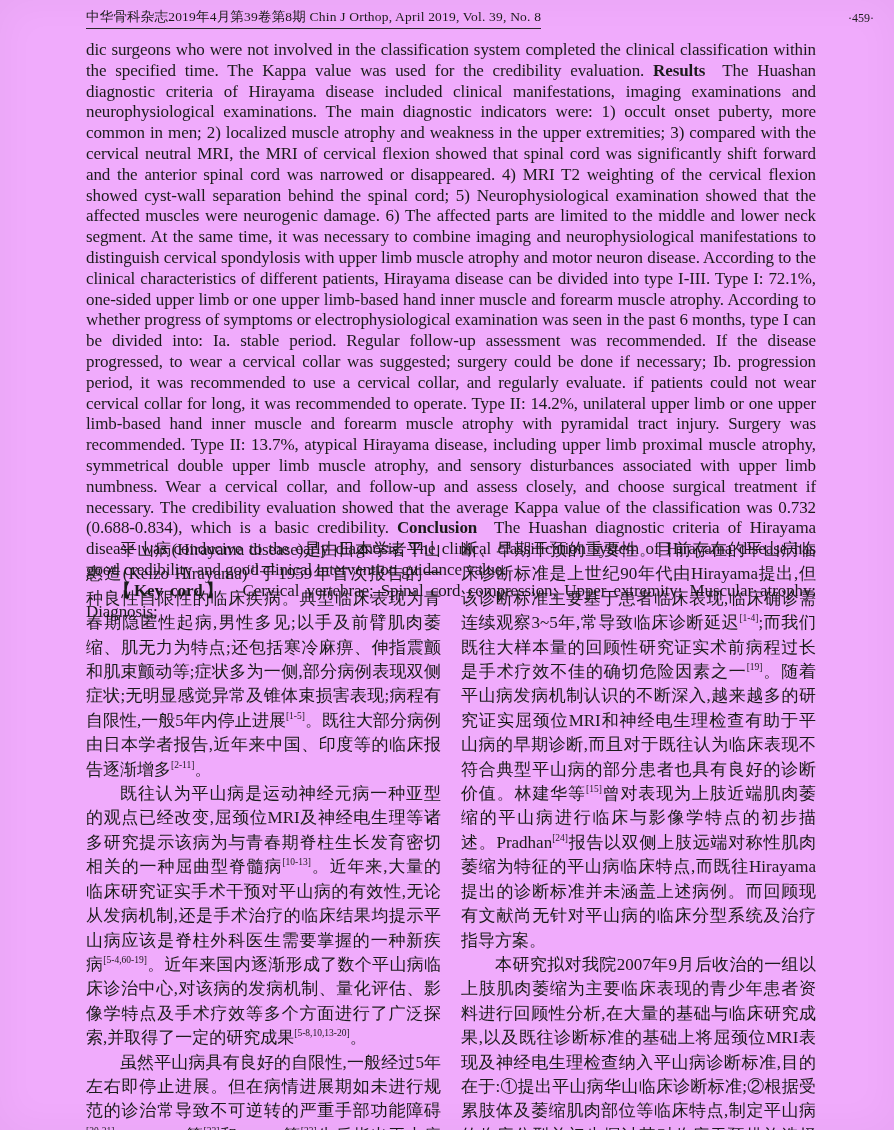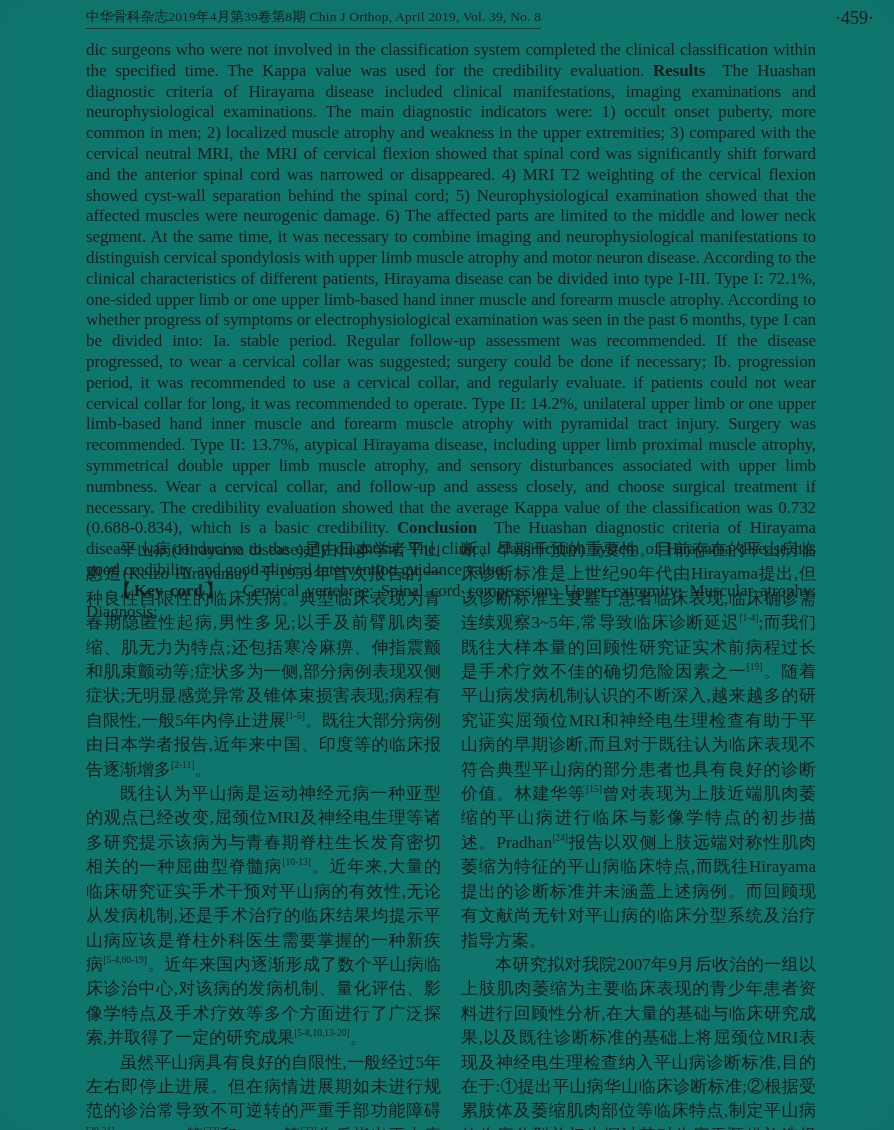--- a/index.html
+++ b/index.html
@@ -1,37 +1,37 @@
 <!DOCTYPE html>
 <html><head>
 <meta charset="utf-8">
 <style>
   html,body{margin:0;padding:0;background:#e8e8e6;}
   .page{
     position:relative;
     width:894px;height:1130px;
-    background:#0f766e;
+    background:#f0abfc;
     font-family:"Liberation Serif","DejaVu Serif",serif;
     color:#1b1b1b;
     overflow:hidden;
     box-shadow:inset 0 0 40px rgba(0,0,0,0.04);
   }
   
   .header{
     position:absolute;left:86px;right:20px;top:8px;
     display:flex;justify-content:space-between;align-items:flex-start;
     font-size:13.5px;line-height:18px;
   }
   .journal-line{
     border-bottom:1.5px solid #2a2a2a;
     padding-bottom:2px;
     letter-spacing:0.2px;
     white-space:nowrap;
   }
-  .page-num{font-size:18px;padding-top:1px;}
+  .page-num{font-size:12px;padding-top:1px;}
 
   
   .abstract{
     position:absolute;left:86px;top:40px;width:730px;
     font-size:17px;line-height:20.8px;
     text-align:justify;
     letter-spacing:-0.1px;
   }
   .abs-p{margin:0;}
   .abs-p.indent{text-indent:28px;}

